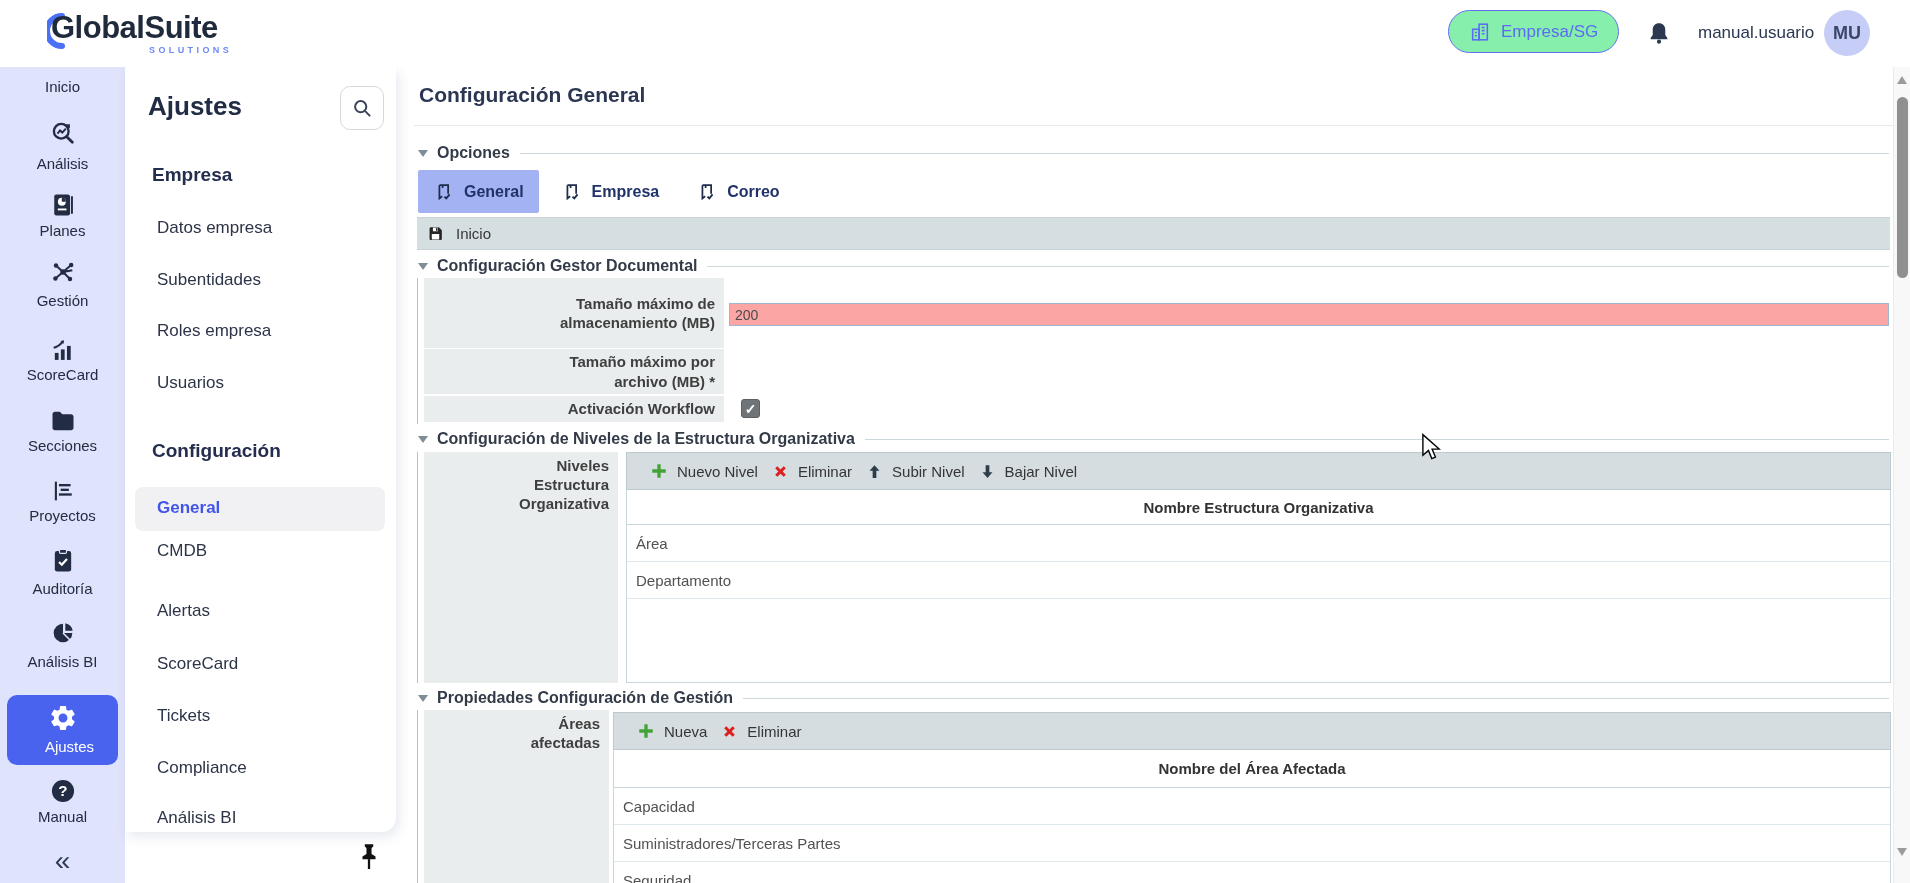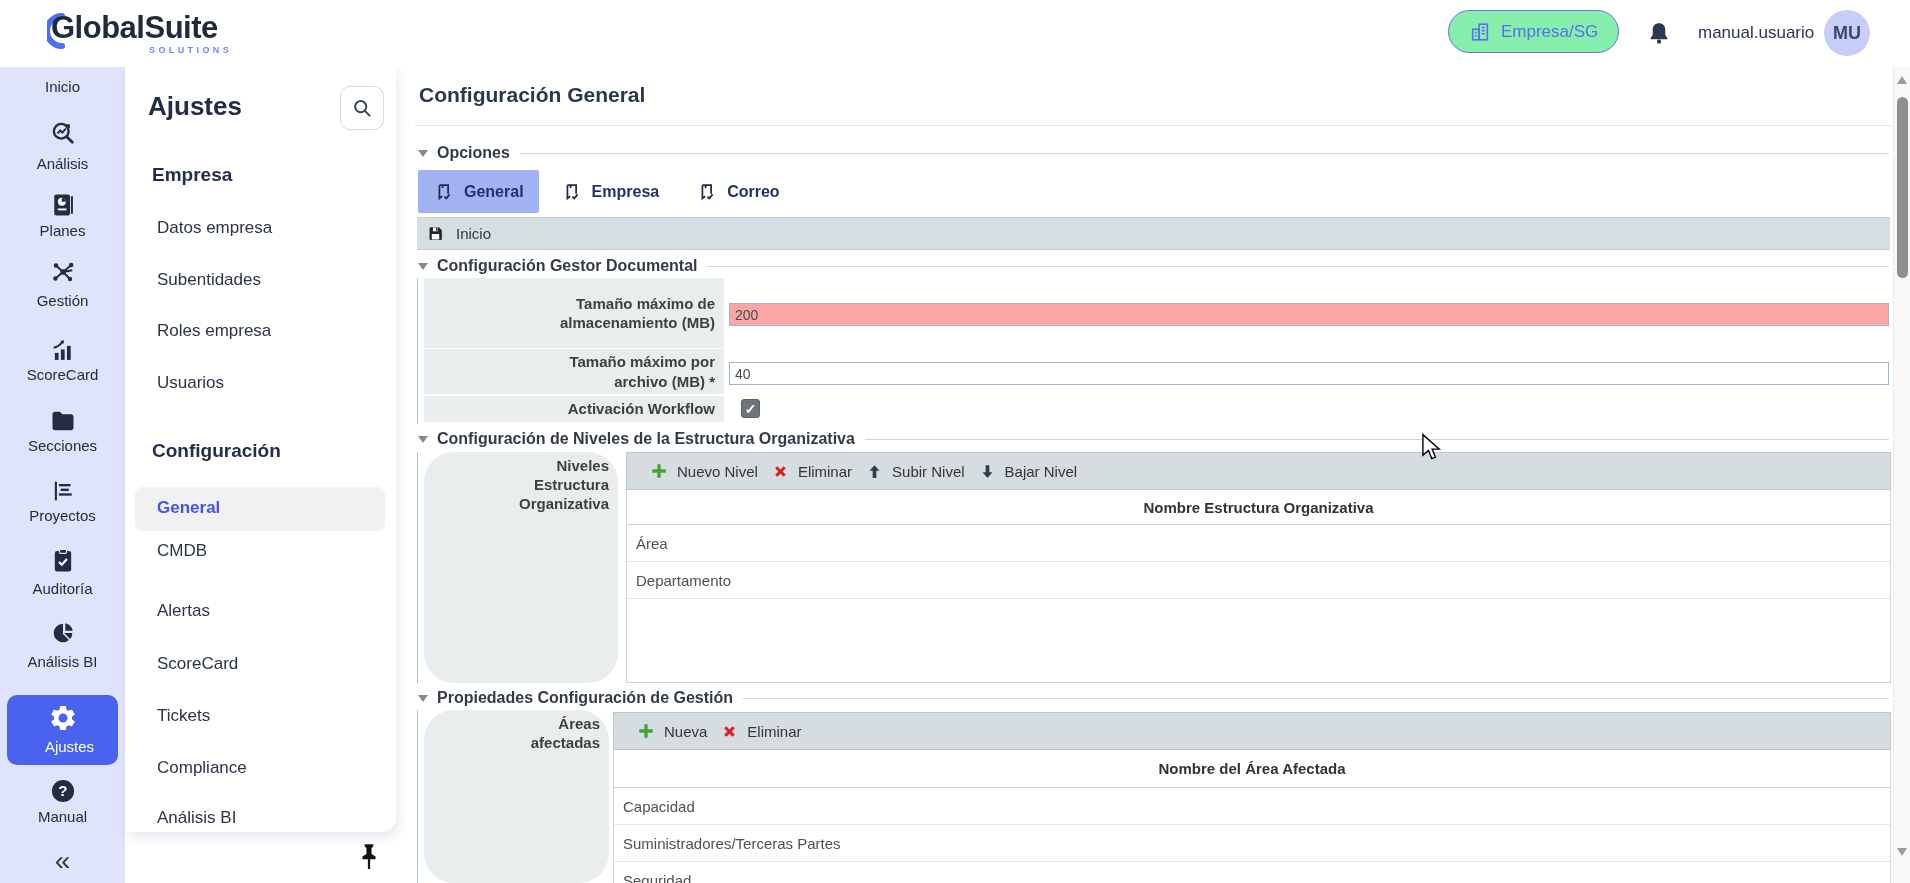--- a/index.html
+++ b/index.html
@@ -54,21 +54,21 @@
   .tab { display:flex; align-items:center; gap:9px; padding:0 15px; font-size:16px; font-weight:bold; color:#203369; border-radius:2px; }
   .tab.active { background:#a3b2f3; }
 
   .save-row { position:absolute; left:3px; top:150px; width:1473px; height:33px; background:#d5dee1;
     border-top:1px solid #c6d2d6; border-bottom:1px solid #c6d2d6; display:flex; align-items:center; gap:11px; padding-left:9px; }
   .save-row span { font-size:15px; color:#373737; }
 
   .sec-body { position:absolute; left:3px; width:1473px; border-left:1px solid #a9c3da; }
   .flabel { position:absolute; left:6px; background:#e9edee; display:flex; align-items:center; justify-content:flex-end;
     padding-right:9px; font-size:15px; font-weight:bold; color:#3f3f3f; text-align:right; line-height:1.28; }
-  .flabel.top-align { align-items:flex-start; padding-top:4px;border-radius:30px; }
+  .flabel.top-align { align-items:flex-start; padding-top:4px; }
   .field-input { position:absolute; height:23px; border:1px solid #9db6d1; font-size:14px; color:#4b4b4b; padding:0 5px;
     font-family:"Liberation Sans", sans-serif; }
   .checkbox { position:absolute; width:19px; height:19px; background:#6e7478; border:1px solid #5c6165; border-radius:3px;
     color:#fff; font-size:14px; font-weight:bold; display:flex; align-items:center; justify-content:center; line-height:1; }
 
   .toolbar { position:absolute; left:0; top:0; right:0; height:38px; background:#d5dde0; border:1px solid #bcc9ce;
     display:flex; align-items:center; gap:14px; padding-left:23px; }
   .tbtn { display:flex; align-items:center; gap:9px; font-size:15px; color:#353535; }
   .gtable { position:absolute; left:0; right:0; background:#fff; border:1px solid #c9d7dd; border-top:none; }
   .gt-head { height:35px; border-bottom:1px solid #c9d7dd; display:flex; align-items:center; justify-content:center;
@@ -303,21 +303,20 @@
     <div class="flabel" style="top:0;height:70px;width:300px">
       <span style="width:175px">Tamaño máximo de almacenamiento (MB)</span>
     </div>
     <div class="flabel" style="top:118px;height:26px;width:300px">
       <span>Activación Workflow</span>
     </div>
     <div class="flabel" style="top:71px;height:45px;width:300px">
       <span style="width:165px">Tamaño máximo por archivo (MB) *</span>
     </div>
     <input class="field-input" style="left: 311px; top: 25px; width: 1160px; background: #fca5a5;" value="200">
-    <input class="field-input" style="left: 311px; top: 84px; width: 1160px; background: rgb(255, 255, 255);" value="40">
     <div class="checkbox" style="left:323px;top:121px">
       <span>✓</span>
     </div>
   </div>
 
   <div class="group-header" style="left:4px;top:362px;width:1471px">
     <span class="tri"></span>
     <span class="group-label">Configuración de Niveles de la Estructura Organizativa</span>
     <span class="group-line"></span>
   </div>

